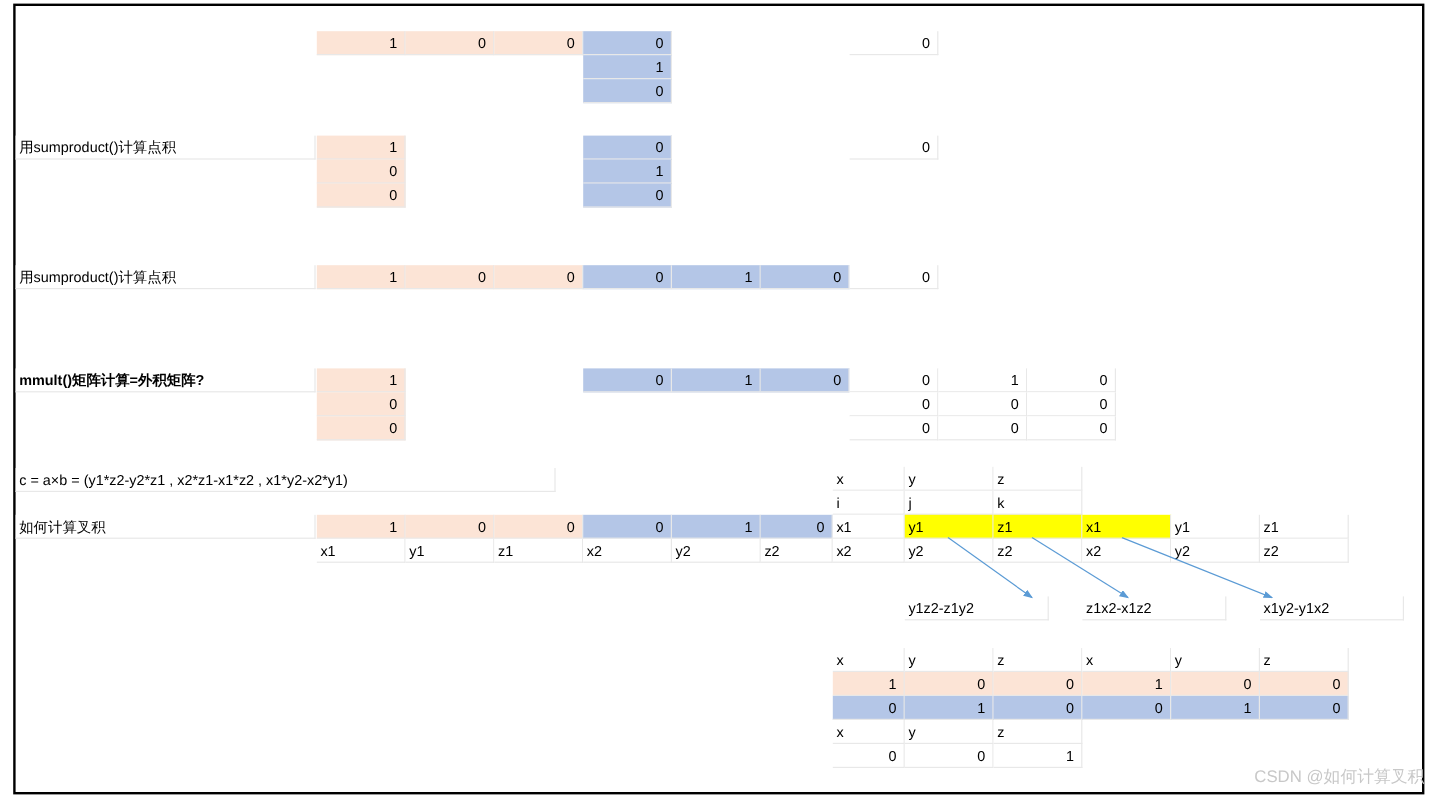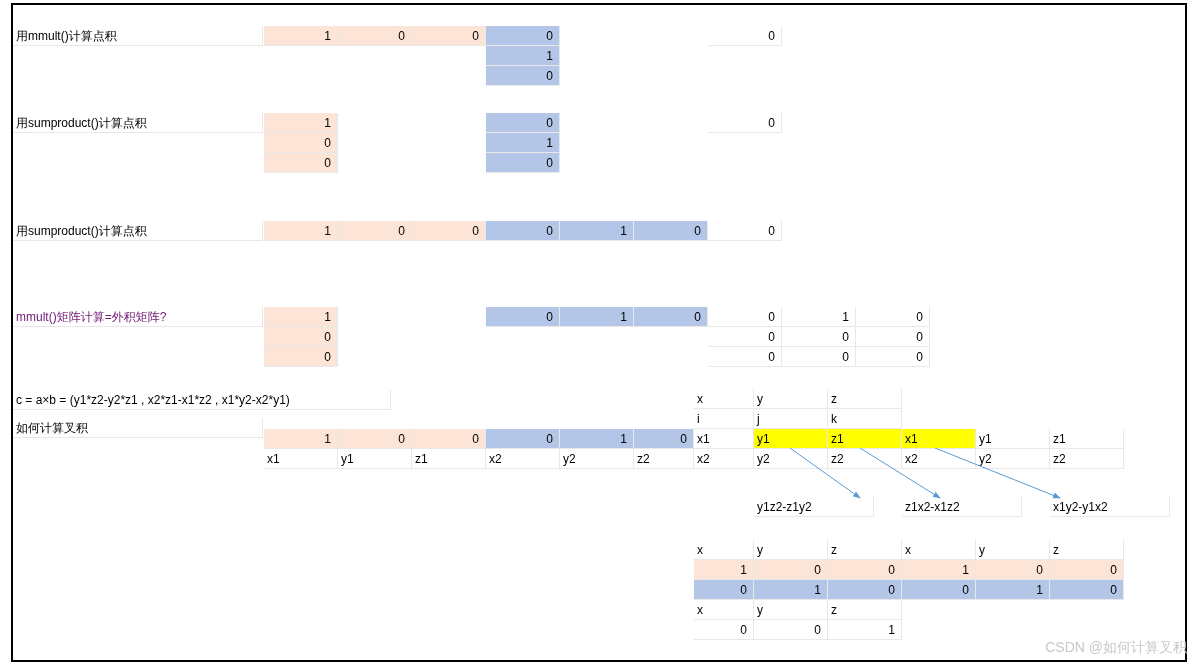--- a/index.html
+++ b/index.html
@@ -2,38 +2,37 @@
 <html><head>
 <meta charset="utf-8">
 <style>
 body { margin:0; font-family:"Microsoft YaHei",Arial,sans-serif; font-size:12px; background:#fff; }
 .sheet { position:relative; width:1195px; height:663px; }
 .cell { position:absolute; height:20px; line-height:20px; border-right:1px solid #e8e8e8; border-bottom:1px solid #e8e8e8; background:#fff; padding:0 3px; box-sizing:border-box; overflow:visible; white-space:nowrap; }
 .num { text-align:right; padding-right:6px; }
 .orange { background:#fce4d6; }
 .blue { background:#b4c6e7; }
 .yellow { background:#ffff00; }
-.red { color:#701a75; font-weight:normal; }
+.red { color:#000000; font-weight:bold; }
 .border-box { position:absolute; border:2px solid #000; pointer-events:none; }
 .arrow { position:absolute; stroke:#5b9bd5; stroke-width:1; fill:none; }
 .arrowhead { fill:#5b9bd5; }
 .wm { position:absolute; right:8px; bottom:6px; color:#c8c8c8; font-size:14px; }
 </style>
 </head>
 <body>
 
 <div class="sheet">
 <div class="border-box" style="left:11px;top:3px;width:1172px;height:655px"></div>
 
-<div class="cell" style="left:13px;top:26px;width:250px">用mmult()计算点积</div>
 <div class="cell" style="left:13px;top:113px;width:250px">用sumproduct()计算点积</div>
 <div class="cell" style="left:13px;top:221px;width:250px">用sumproduct()计算点积</div>
 <div class="cell red" style="left:13px;top:307px;width:250px">mmult()矩阵计算=外积矩阵?</div>
-<div class="cell" style="left:13px;top:390px;width:378px">c = a×b = (y1*z2-y2*z1 , x2*z1-x1*z2 , x1*y2-x2*y1)</div>
-<div class="cell" style="left:13px;top:418px;width:250px">如何计算叉积</div>
+<div class="cell" style="left:13px;top:390px;width:450px">c = a×b = (y1*z2-y2*z1 , x2*z1-x1*z2 , x1*y2-x2*y1)</div>
+<div class="cell" style="left:13px;top:429px;width:250px">如何计算叉积</div>
 
 <div class="cell orange num" style="left:264px;top:26px;width:74px">1</div>
 <div class="cell orange num" style="left:338px;top:26px;width:74px">0</div>
 <div class="cell orange num" style="left:412px;top:26px;width:74px">0</div>
 <div class="cell blue num" style="left:486px;top:26px;width:74px">0</div>
 <div class="cell blue num" style="left:486px;top:46px;width:74px">1</div>
 <div class="cell blue num" style="left:486px;top:66px;width:74px">0</div>
 <div class="cell num" style="left:708px;top:26px;width:74px">0</div>
 
 <div class="cell orange num" style="left:264px;top:113px;width:74px">1</div>

